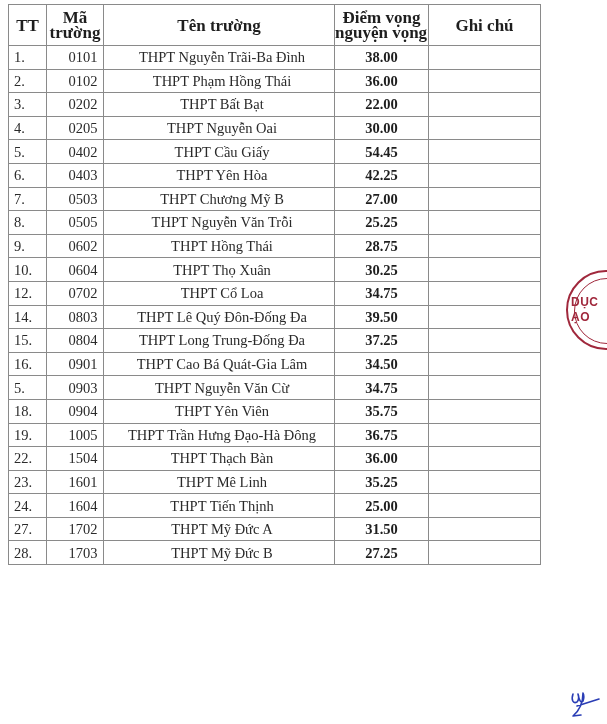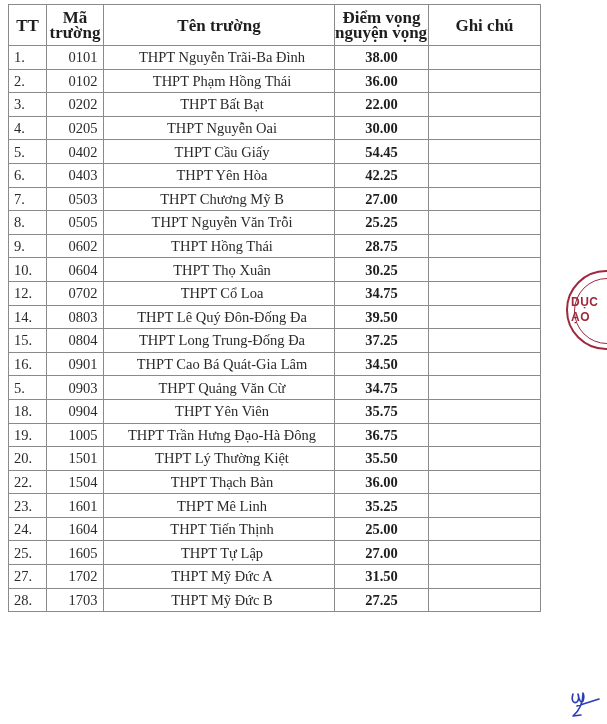--- a/index.html
+++ b/index.html
@@ -215,71 +215,57 @@
       <tr>
         <td class="c-tt">16.</td>
         <td class="c-code">0901</td>
         <td class="c-name">THPT Cao Bá Quát-Gia Lâm</td>
         <td class="c-score">34.50</td>
         <td class="c-note"></td>
       </tr>
       <tr>
         <td class="c-tt">5.</td>
         <td class="c-code">0903</td>
-        <td class="c-name">THPT Quảng Văn Cừ</td>
+        <td class="c-name">THPT Nguyễn Văn Cừ</td>
         <td class="c-score">34.75</td>
         <td class="c-note"></td>
       </tr>
       <tr>
         <td class="c-tt">18.</td>
         <td class="c-code">0904</td>
         <td class="c-name">THPT Yên Viên</td>
         <td class="c-score">35.75</td>
         <td class="c-note"></td>
       </tr>
       <tr>
         <td class="c-tt">19.</td>
         <td class="c-code">1005</td>
         <td class="c-name">THPT Trần Hưng Đạo-Hà Đông</td>
         <td class="c-score">36.75</td>
         <td class="c-note"></td>
       </tr>
       <tr>
-        <td class="c-tt">20.</td>
-        <td class="c-code">1501</td>
-        <td class="c-name">THPT Lý Thường Kiệt</td>
-        <td class="c-score">35.50</td>
-        <td class="c-note"></td>
-      </tr>
-      <tr>
         <td class="c-tt">22.</td>
         <td class="c-code">1504</td>
         <td class="c-name">THPT Thạch Bàn</td>
         <td class="c-score">36.00</td>
         <td class="c-note"></td>
       </tr>
       <tr>
         <td class="c-tt">23.</td>
         <td class="c-code">1601</td>
         <td class="c-name">THPT Mê Linh</td>
         <td class="c-score">35.25</td>
         <td class="c-note"></td>
       </tr>
       <tr>
         <td class="c-tt">24.</td>
         <td class="c-code">1604</td>
         <td class="c-name">THPT Tiến Thịnh</td>
         <td class="c-score">25.00</td>
-        <td class="c-note"></td>
-      </tr>
-      <tr>
-        <td class="c-tt">25.</td>
-        <td class="c-code">1605</td>
-        <td class="c-name">THPT Tự Lập</td>
-        <td class="c-score">27.00</td>
         <td class="c-note"></td>
       </tr>
       <tr>
         <td class="c-tt">27.</td>
         <td class="c-code">1702</td>
         <td class="c-name">THPT Mỹ Đức A</td>
         <td class="c-score">31.50</td>
         <td class="c-note"></td>
       </tr>
       <tr>

